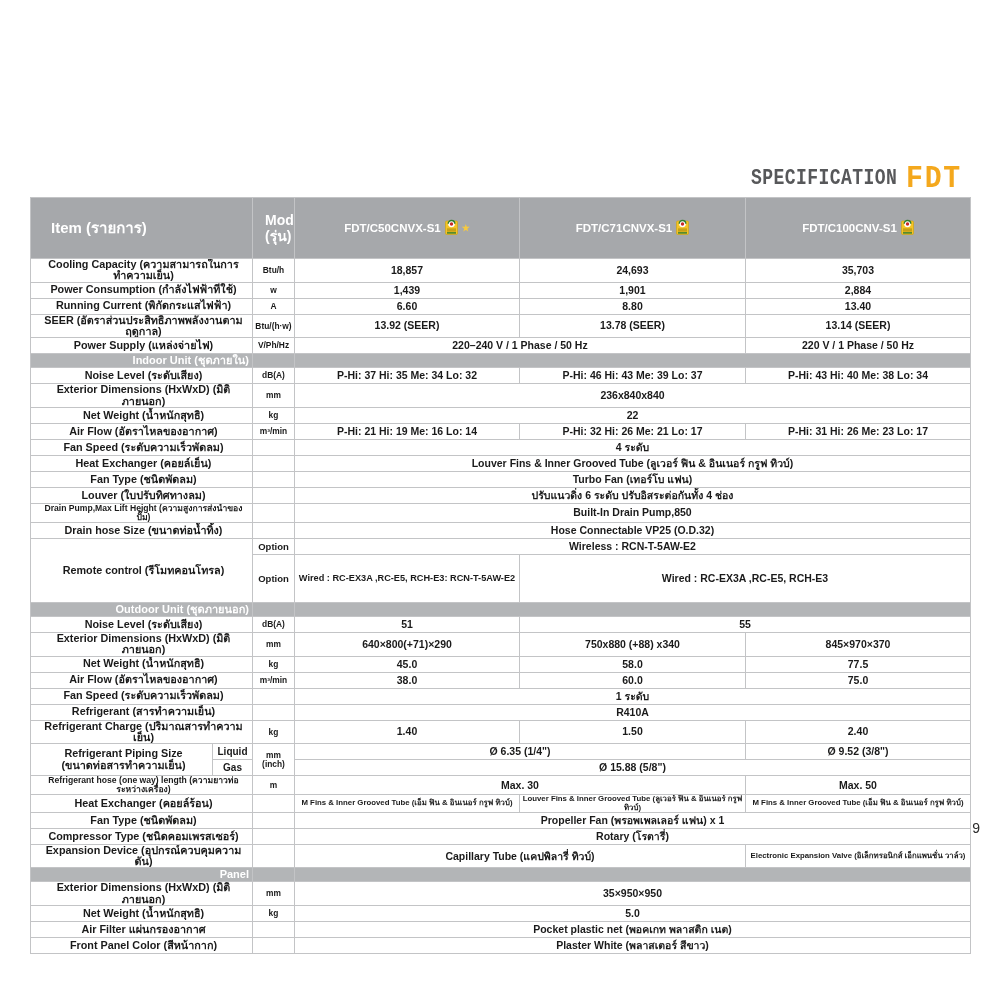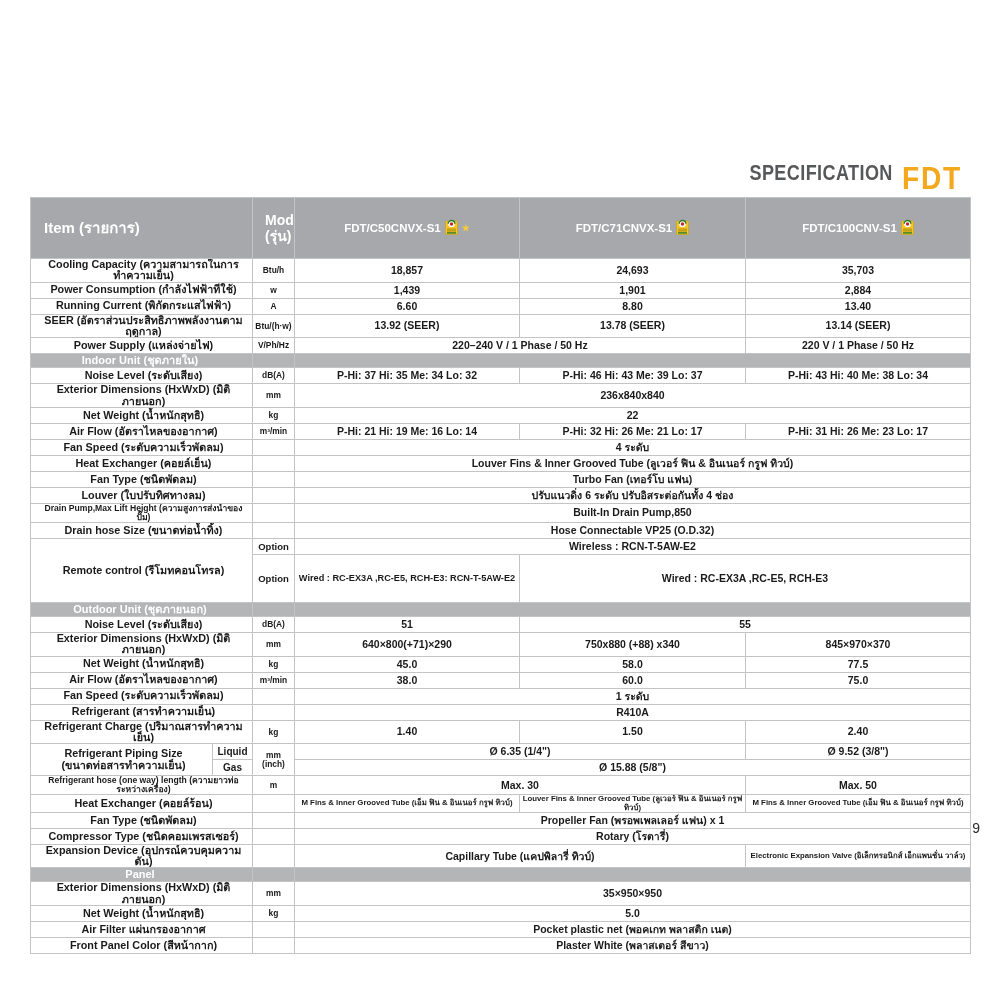--- a/index.html
+++ b/index.html
@@ -5,21 +5,21 @@
   html,body { margin:0; padding:0; }
   body {
     width:1000px; height:1000px; position:relative;
     background:#ffffff;
     font-family:"Liberation Sans", sans-serif;
     color:#1a1a1a;
   }
   
   .page-title {
     position:absolute; top:160px; right:30px;
-    display:flex; align-items:flex-start; gap:9px;
+    display:flex; align-items:center; gap:9px;font-family:Liberation Mono, monospace;
   }
   .spec-word {
     font-size:22px; font-weight:700; color:var(--title-gray,#57585a);
     display:inline-block; transform:scaleX(0.82); transform-origin:right bottom;
     letter-spacing:0.5px;
   }
   .fdt-word {
     font-size:32px; font-weight:700; color:var(--accent-orange,#F4A81D);
     display:inline-block; transform:scaleX(0.88); transform-origin:left bottom;
     letter-spacing:2px;
@@ -27,40 +27,40 @@
   
   table.spec {
     position:absolute; left:30px; top:197px; width:940px;
     border-collapse:collapse; table-layout:fixed;
   }
   .spec th, .spec td { border:1px solid #c3c4c6; overflow:hidden; }
   .spec thead th {
     background:var(--header-gray,#a6a8ab); color:#fff; font-weight:700;
     height:28px; vertical-align:middle;
   }
-  th.item-th { font-size:15px; text-align:left; padding-left:13px; }
+  th.item-th { font-size:15px; text-align:left; padding-left:20px; }
   th.model-lbl-th { font-size:14px; line-height:1.15; padding:12px; }
   th.model-th { font-size:11.5px; padding:16px;margin-top:20px; }
   th.model-th .hdr-inner { display:flex; align-items:center; justify-content:center; gap:4px; }
   .spec td {
     background:#fff; font-weight:700; text-align:center;
     font-size:10.5px; height:15px; padding:0 3px; line-height:1.05;
     vertical-align:middle;
   }
   td.item { text-align:center; padding-left:7px; font-size:10.8px; white-space:pre-line; }
   td.item.small { font-size:8.6px; }
   td.unit { font-size:8.4px; white-space:pre-line; padding:0 0; }
   td.unit.opt { font-size:9.5px; }
   td.sub { font-size:10px; }
   td.val.sm { font-size:7.8px; padding:0 2px; }
   td.val.sm2 { font-size:9.2px; padding:16px 1px; }
   tr.section-row td {
     background:var(--section-gray,#b3b5b7); color:#fff; height:13px; font-size:11px;
   }
-  td.section-label { text-align:center; padding-left:0; }
+  td.section-label { text-align:right; padding-left:0; }
   
   .energy-icon { display:inline-block; width:13px; height:16px; }
   .star-icon { color:#f6c93f; font-size:9px; line-height:1; }
   
   .page-number {
     position:absolute; top:820px; right:20px;
     font-size:14px; color:#2b2b2b; font-weight:400;
   }
 </style>
 </head>

